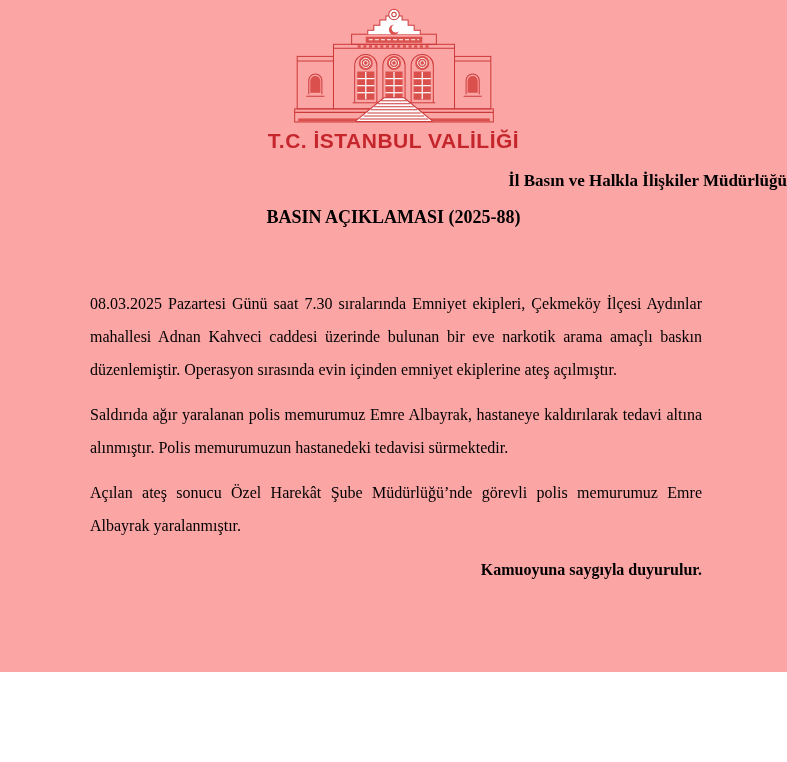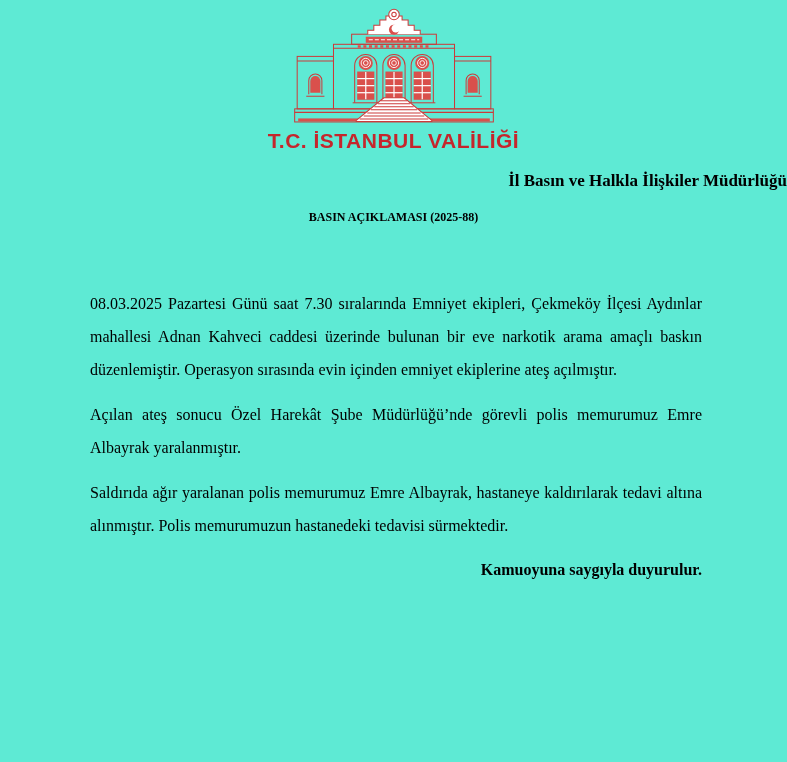--- a/index.html
+++ b/index.html
@@ -3,22 +3,22 @@
 <meta charset="utf-8">
 <style>
   html, body {
     margin: 0;
     padding: 0;
     background: #ffffff;
   }
   .page {
     position: relative;
     width: 787px;
-    height: 762px;
-    background: #5eead4;
+    height: 672px;
+    background: #fca5a5;
     overflow: hidden;
     font-family: "Liberation Serif", serif;
     color: #000000;
   }
   .logo-wrap {
     padding-top: 8px;
     text-align: center;
   }
   .logo-wrap svg {
     display: block;
@@ -38,21 +38,21 @@
     text-align: right;
     font-weight: bold;
     font-size: 17px;
     line-height: 22px;
     color: #000000;
   }
   .release-title {
     margin: 13px 0 0 0;
     text-align: center;
     font-weight: bold;
-    font-size: 12px;
+    font-size: 18px;
     line-height: 24px;
     color: #000000;
   }
   .body-text {
     margin: 58px 85px 0 90px;
     font-size: 16px;
     line-height: 33px;
     text-align: justify;
   }
   .body-text p {
@@ -170,18 +170,18 @@
       </g>
     </svg>
     <div class="logo-caption">T.C. İSTANBUL VALİLİĞİ</div>
   </div>
 
   <div class="dept-heading">İl Basın ve Halkla İlişkiler Müdürlüğü</div>
   <div class="release-title">BASIN AÇIKLAMASI (2025-88)</div>
 
   <div class="body-text">
     <p>08.03.2025 Pazartesi Günü saat 7.30 sıralarında Emniyet ekipleri, Çekmeköy İlçesi Aydınlar mahallesi Adnan Kahveci caddesi üzerinde bulunan bir eve narkotik arama amaçlı baskın düzenlemiştir. Operasyon sırasında evin içinden emniyet ekiplerine ateş açılmıştır.</p>
+    <p>Saldırıda ağır yaralanan polis memurumuz Emre Albayrak, hastaneye kaldırılarak tedavi altına alınmıştır. Polis memurumuzun hastanedeki tedavisi sürmektedir.</p>
     <p>Açılan ateş sonucu Özel Harekât Şube Müdürlüğü’nde görevli polis memurumuz Emre Albayrak yaralanmıştır.</p>
-    <p>Saldırıda ağır yaralanan polis memurumuz Emre Albayrak, hastaneye kaldırılarak tedavi altına alınmıştır. Polis memurumuzun hastanedeki tedavisi sürmektedir.</p>
     <p class="closing">Kamuoyuna saygıyla duyurulur.</p>
   </div>
 
 </div>
 
 </body></html>

